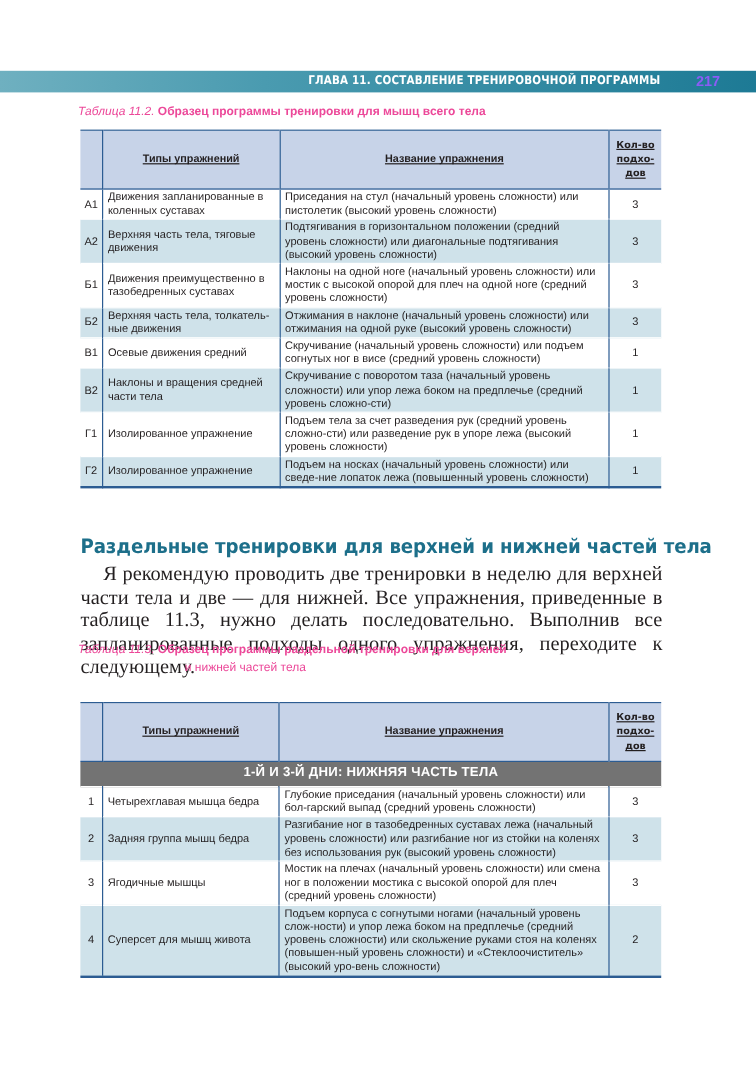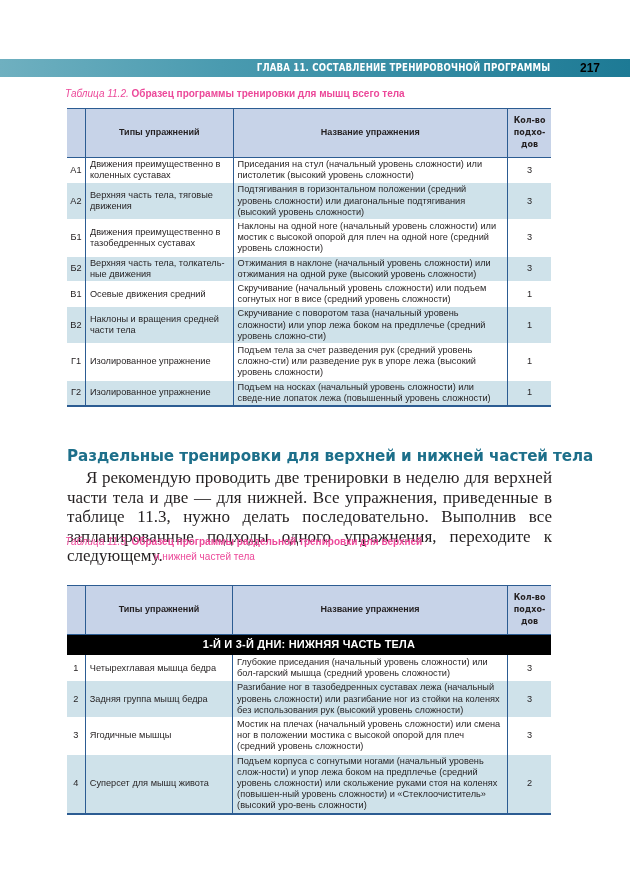--- a/index.html
+++ b/index.html
@@ -5,44 +5,44 @@
   html, body { margin: 0; padding: 0; background: #ffffff; }
   body { width: 630px; height: 889px; position: relative; overflow: hidden;
          font-family: "Liberation Sans", sans-serif; color: #231f20; }
 
   .header-band { position: absolute; left: 0; top: 59px; width: 630px; height: 18px;
     background: linear-gradient(to right, #6fb0c0 0%, #4a9bb0 35%, #1d7a95 100%); }
   .header-title { position: absolute; right: 80px; top: 60px; height: 16px; line-height: 16px;
     color: #ffffff; font-family: "DejaVu Sans", sans-serif; font-weight: bold; font-size: 10px;
     letter-spacing: 0.2px; transform: scaleX(0.86); transform-origin: right center; }
   .page-number { position: absolute; right: 30px; top: 60px; height: 16px; line-height: 16px;
-    color: #000000; font-weight: bold; font-size: 12px; margin-left: 36px; }
+    color: #8b5cf6; font-weight: bold; font-size: 12px; margin-left: 36px; }
 
   .caption { position: absolute; left: 65px; font-size: 10px; line-height: 15px; color: #ec4899; }
   .caption .lbl { font-style: italic; font-weight: normal; }
   .caption .ttl { font-weight: bold; }
   .caption .indent { padding-left: 89px; font-weight: normal; }
 
   table.tbl { position: absolute; left: 67px; width: 484px; border-collapse: collapse;
     font-size: 9.2px; line-height: 11.2px; color: #231f20; }
   table.tbl td, table.tbl th { padding: 1px 4px; vertical-align: middle; }
-  table.tbl th { background: #c7d3e8; font-weight: bold; font-size: 9px; height: 46px; }
+  table.tbl th { background: #c7d3e8; font-weight: bold; font-size: 9px; height: 46px; text-decoration: underline; }
   table.tbl th.num, table.tbl th.cnt { text-align: center; }
   table.tbl th.cnt { font-family: "DejaVu Sans", sans-serif; font-size: 8px; line-height: 12px;
     transform-origin: center; }
   table.tbl tr.hdr { border-bottom: 1.5px solid #2c5c92; }
   table.tbl td.c-num { width: 14px; text-align: center; padding: 1px 2px; margin-top: 20px; }
   table.tbl td.c-type { width: 140px; border-left: 1.5px solid #2c5c92; }
   table.tbl td.c-name { width: 270px; border-left: 1.5px solid #2c5c92; }
   table.tbl td.c-cnt { width: 35px; text-align: center; border-left: 1.5px solid #2c5c92; }
   table.tbl th.c-type, table.tbl th.c-name, table.tbl th.c-cnt { border-left: 1.5px solid #2c5c92; }
   table.tbl tr.alt td { background: #cfe2ea; }
   table.tbl tbody tr { border-bottom: 1px solid #ffffff; }
   table.tbl tr.last { border-bottom: 2px solid #2c5c92; }
-  table.tbl tr.section td { background: #000000; color: #ffffff; font-weight: bold;
+  table.tbl tr.section td { background: #737373; color: #ffffff; font-weight: bold;
     font-size: 11px; text-align: center; height: 18px; letter-spacing: 0.2px; }
   table.tbl { border-top: 1.5px solid #2c5c92; }
 
   .section-heading { position: absolute; left: 67px; top: 446px; font-size: 16.5px; font-weight: bold;
     color: #1d6f8a; letter-spacing: -0.1px; font-family: "DejaVu Sans", sans-serif;
     transform: scaleX(0.92); transform-origin: left center; white-space: nowrap; }
   .body-text { position: absolute; left: 67px; top: 468px; width: 485px;
     font-family: "Liberation Serif", serif; font-size: 17px; line-height: 19.5px;
     text-align: justify; color: #231f20; }
   .body-text p { margin: 0; text-indent: 19px; }
@@ -64,21 +64,21 @@
     <tr class="hdr">
       <th class="num c-num"></th>
       <th class="c-type">Типы упражнений</th>
       <th class="c-name">Название упражнения</th>
       <th class="cnt c-cnt">Кол-во подхо-дов</th>
     </tr>
   </thead>
   <tbody id="t1-body">
       <tr>
         <td class="c-num">А1</td>
-        <td class="c-type">Движения преимущественно в коленных суставах</td>
+        <td class="c-type">Движения запланированные в коленных суставах</td>
         <td class="c-name">Приседания на стул (начальный уровень сложности) или пистолетик (высокий уровень сложности)</td>
         <td class="c-cnt">3</td>
       </tr>
       <tr class="alt">
         <td class="c-num">А2</td>
         <td class="c-type">Верхняя часть тела, тяговые движения</td>
         <td class="c-name">Подтягивания в горизонтальном положении (средний уровень сложности) или диагональные подтягивания (высокий уровень сложности)</td>
         <td class="c-cnt">3</td>
       </tr>
       <tr>
@@ -142,21 +142,21 @@
       <th class="cnt c-cnt">Кол-во подхо-дов</th>
     </tr>
   </thead>
   <tbody id="t2-body">
     <tr class="section">
       <td colspan="4">1-Й И 3-Й ДНИ: НИЖНЯЯ ЧАСТЬ ТЕЛА</td>
     </tr>
   <tr>
         <td class="c-num">1</td>
         <td class="c-type">Четырехглавая мышца бедра</td>
-        <td class="c-name">Глубокие приседания (начальный уровень сложности) или бол-гарский мышца (средний уровень сложности)</td>
+        <td class="c-name">Глубокие приседания (начальный уровень сложности) или бол-гарский выпад (средний уровень сложности)</td>
         <td class="c-cnt">3</td>
       </tr>
       <tr class="alt">
         <td class="c-num">2</td>
         <td class="c-type">Задняя группа мышц бедра</td>
         <td class="c-name">Разгибание ног в тазобедренных суставах лежа (начальный уровень сложности) или разгибание ног из стойки на коленях без использования рук (высокий уровень сложности)</td>
         <td class="c-cnt">3</td>
       </tr>
       <tr>
         <td class="c-num">3</td>

